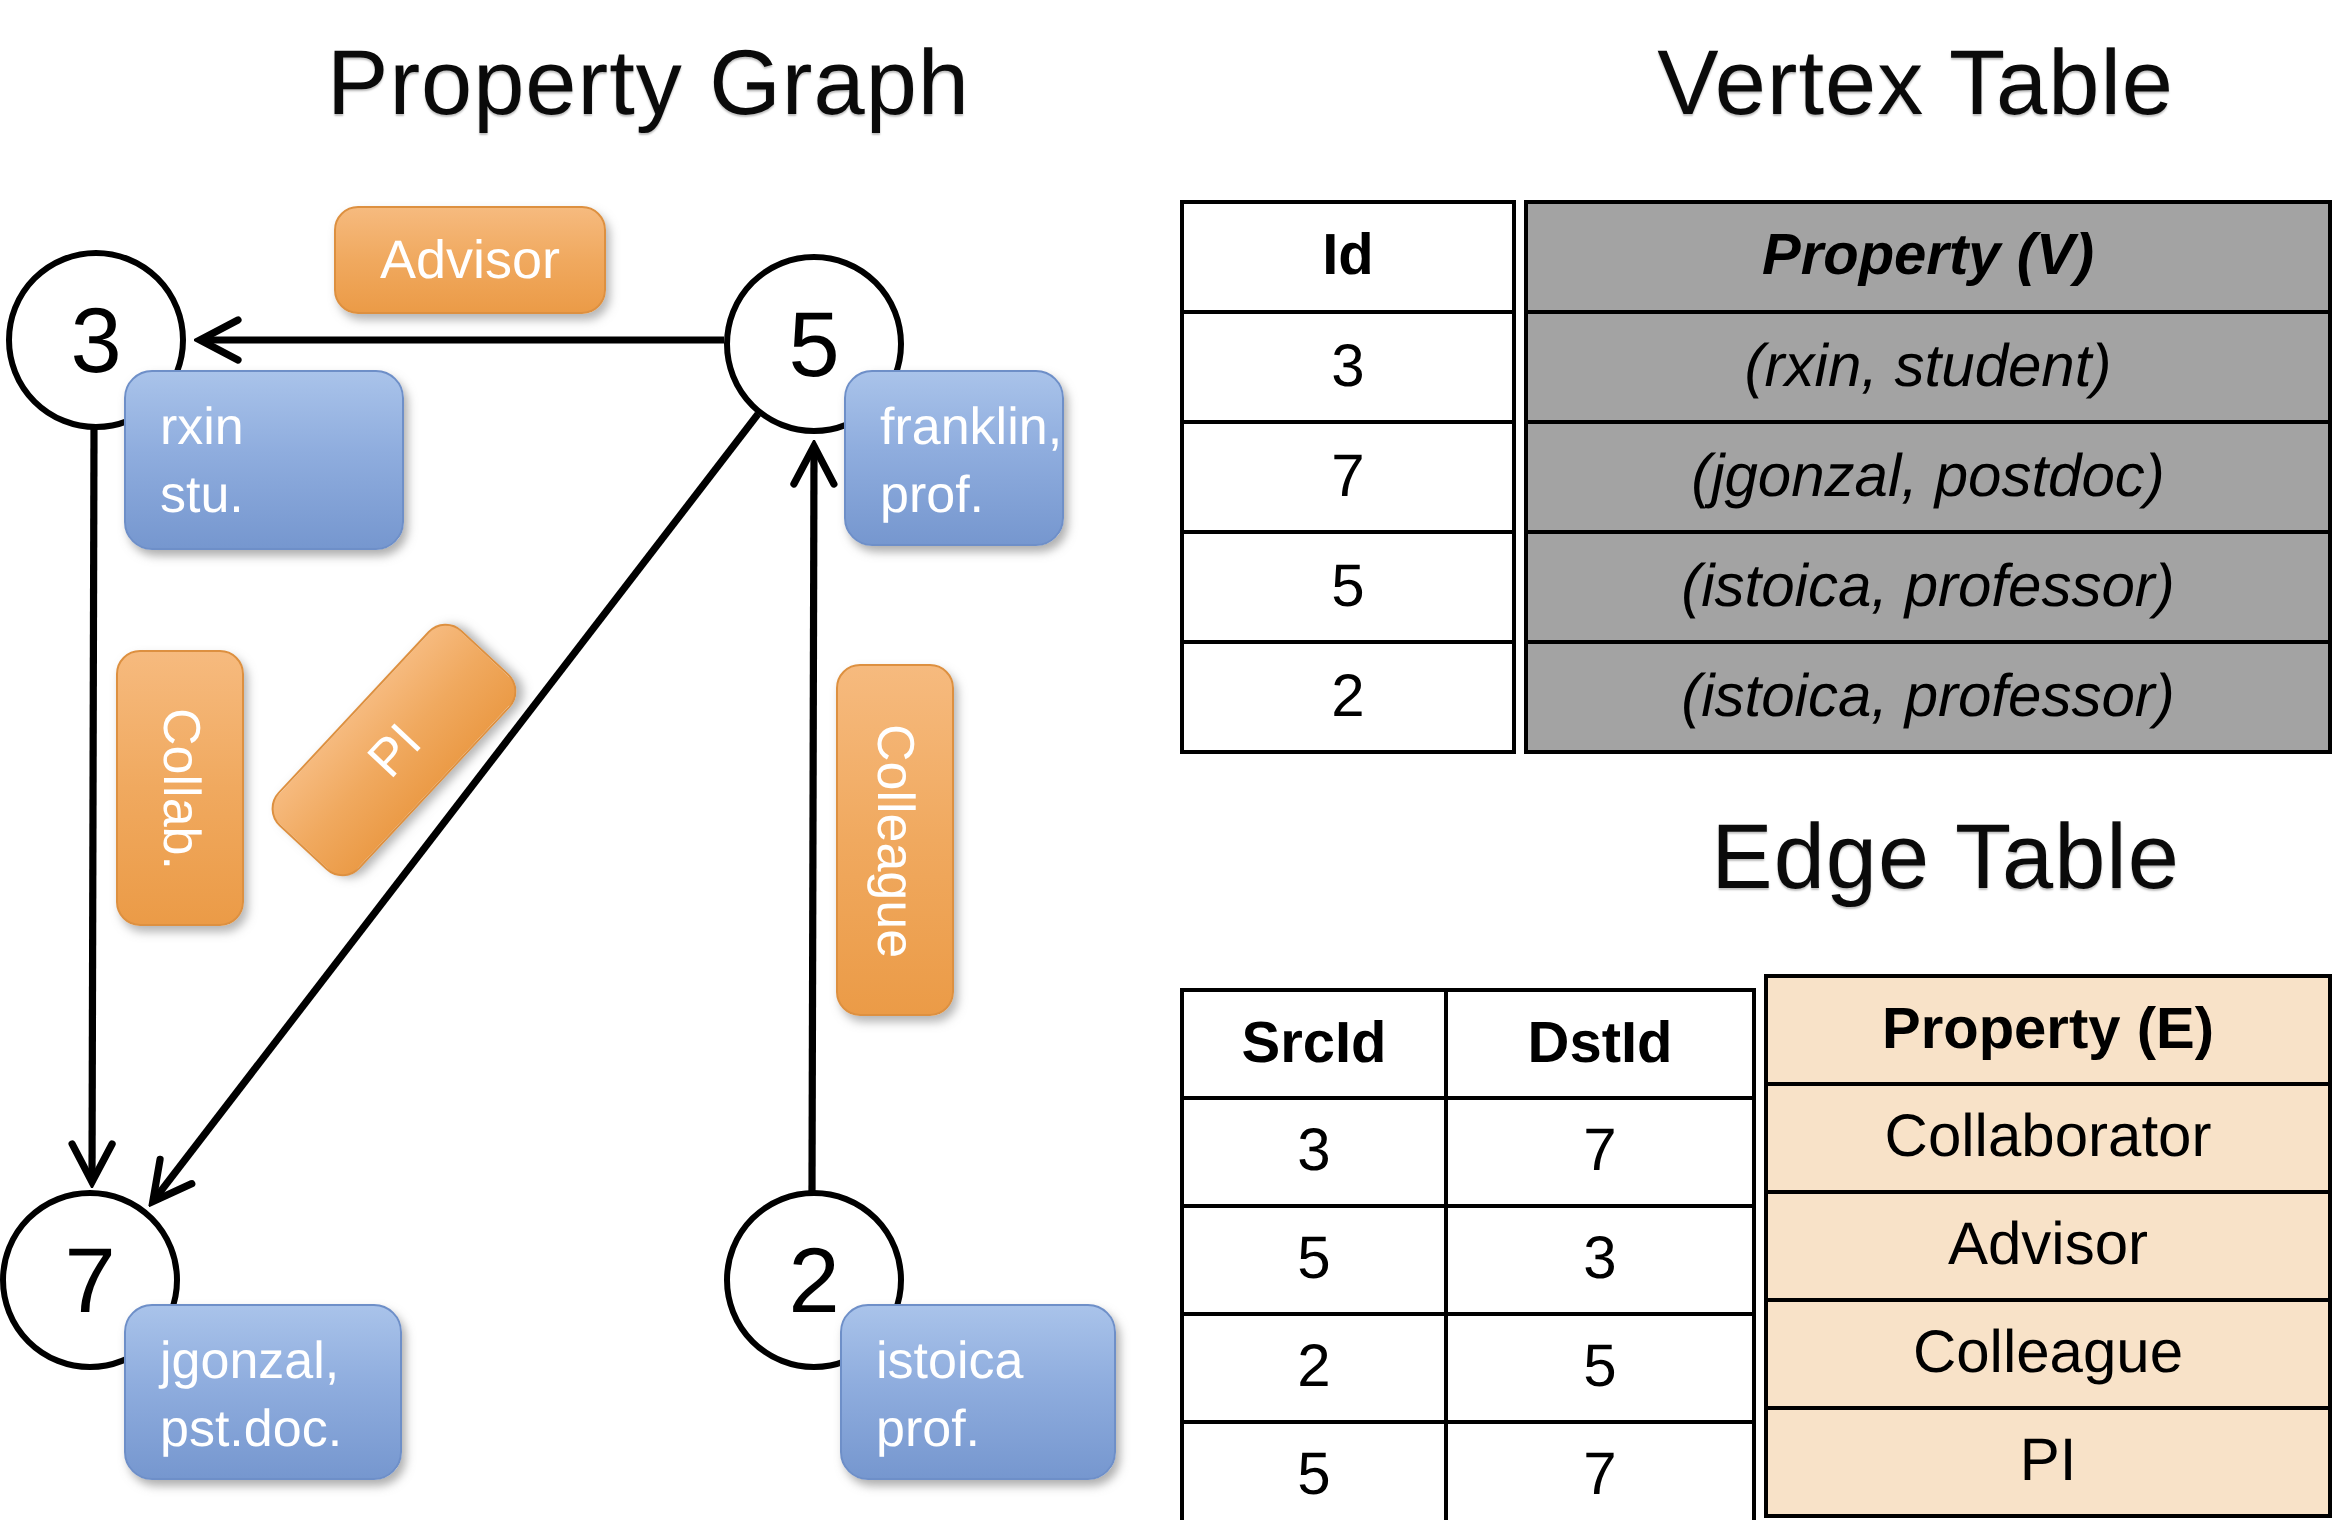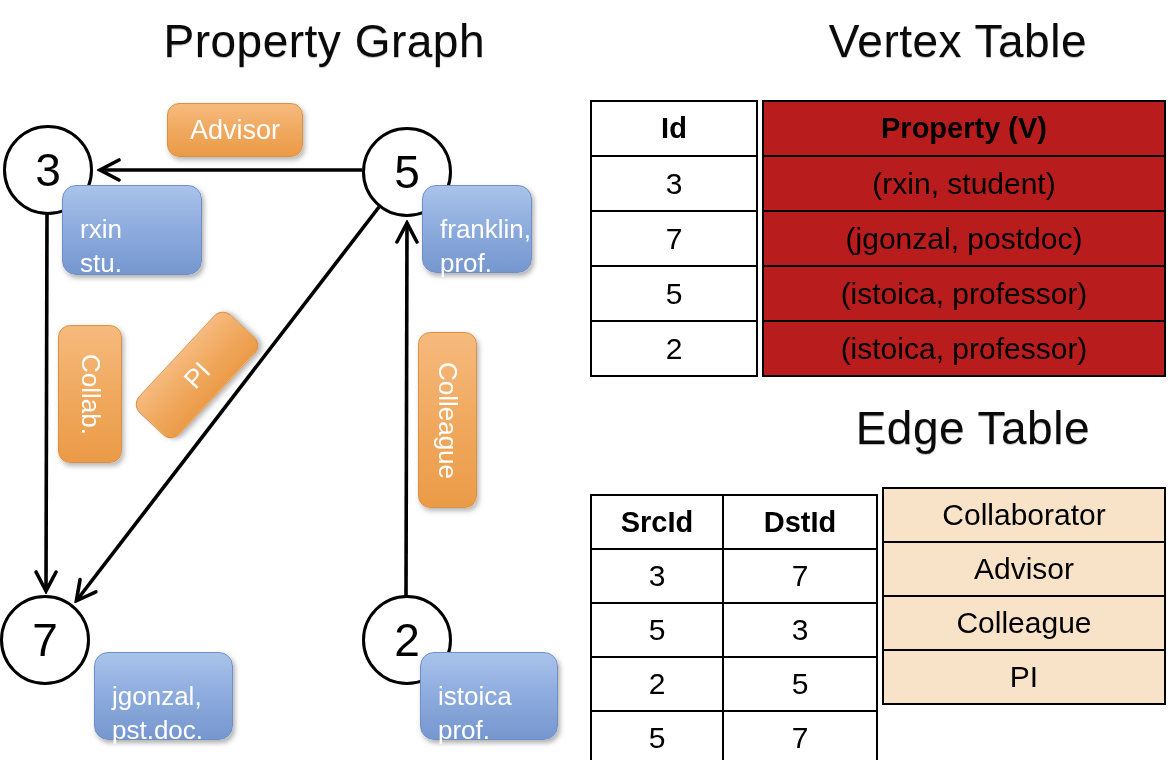--- a/index.html
+++ b/index.html
@@ -48,26 +48,26 @@
 
   .vprop {
     position: absolute;
     border-radius: 14px;
     background: linear-gradient(to bottom, #a9c3ea 0%, #8fadde 45%, #7697cf 100%);
     border: 1px solid #6e8fc8;
     box-shadow: 2px 3px 5px rgba(110,110,110,0.55);
     color: #fff;
     font-size: 26px;
     line-height: 34px;
-    padding: 26px 8px 8px 17px;
+    padding: 10px 8px 8px 17px;
     z-index: 3;
   }
   #vprop-3 { left: 62px;  top: 185px; width: 140px; height: 90px; }
   #vprop-5 { left: 422px; top: 185px; width: 110px; height: 88px; }
-  #vprop-7 { left: 62px;  top: 652px; width: 139px; height: 88px; margin-left: 32px; }
+  #vprop-7 { left: 62px;  top: 652px; width: 139px; height: 88px; }
   #vprop-2 { left: 420px; top: 652px; width: 138px; height: 88px; }
 
   .eprop {
     position: absolute;
     border-radius: 12px;
     background: linear-gradient(to bottom, #f6ba7e 0%, #f0a95f 50%, #eb9b47 100%);
     border: 1px solid #dd9040;
     box-shadow: 2px 3px 5px rgba(110,110,110,0.5);
     color: #fff;
     font-size: 26px;
@@ -87,21 +87,21 @@
     text-align: center;
     vertical-align: middle;
     font-size: 30px;
     padding: 0;
     overflow: hidden;
     white-space: nowrap;
     margin-top: 20px;
   }
   .tbl { border: 2px solid #000; }
   .tbl td.hdr { font-weight: 700; font-size: 29px; }
-  .bluefill td { background: #b91c1c; }
+  .bluefill td { background: #a3a3a3; font-style: italic; }
   .tanfill  td { background: #f8e2c8; }
 
   #vt-ids   { left: 590px; top: 100px; width: 168px; }
   #vt-ids td { height: 55px; }
   #vt-props { left: 762px; top: 100px; width: 404px; }
   #vt-props td { height: 55px; }
 
   #et-ids   { left: 590px; top: 494px; width: 288px; }
   #et-ids td { height: 54px; }
   #et-ids td:first-child { width: 132px; }
@@ -233,20 +233,23 @@
       <tr>
         <td>5</td>
         <td>7</td>
       </tr>
     </tbody>
   </table>
 
   <table class="tbl tanfill" id="et-props">
     <tbody>
       <tr>
+          <td class="hdr">Property (E)</td>
+        </tr>
+      <tr>
           <td>Collaborator</td>
         </tr>
       <tr>
           <td>Advisor</td>
         </tr>
       <tr>
           <td>Colleague</td>
         </tr>
       <tr>
           <td>PI</td>

